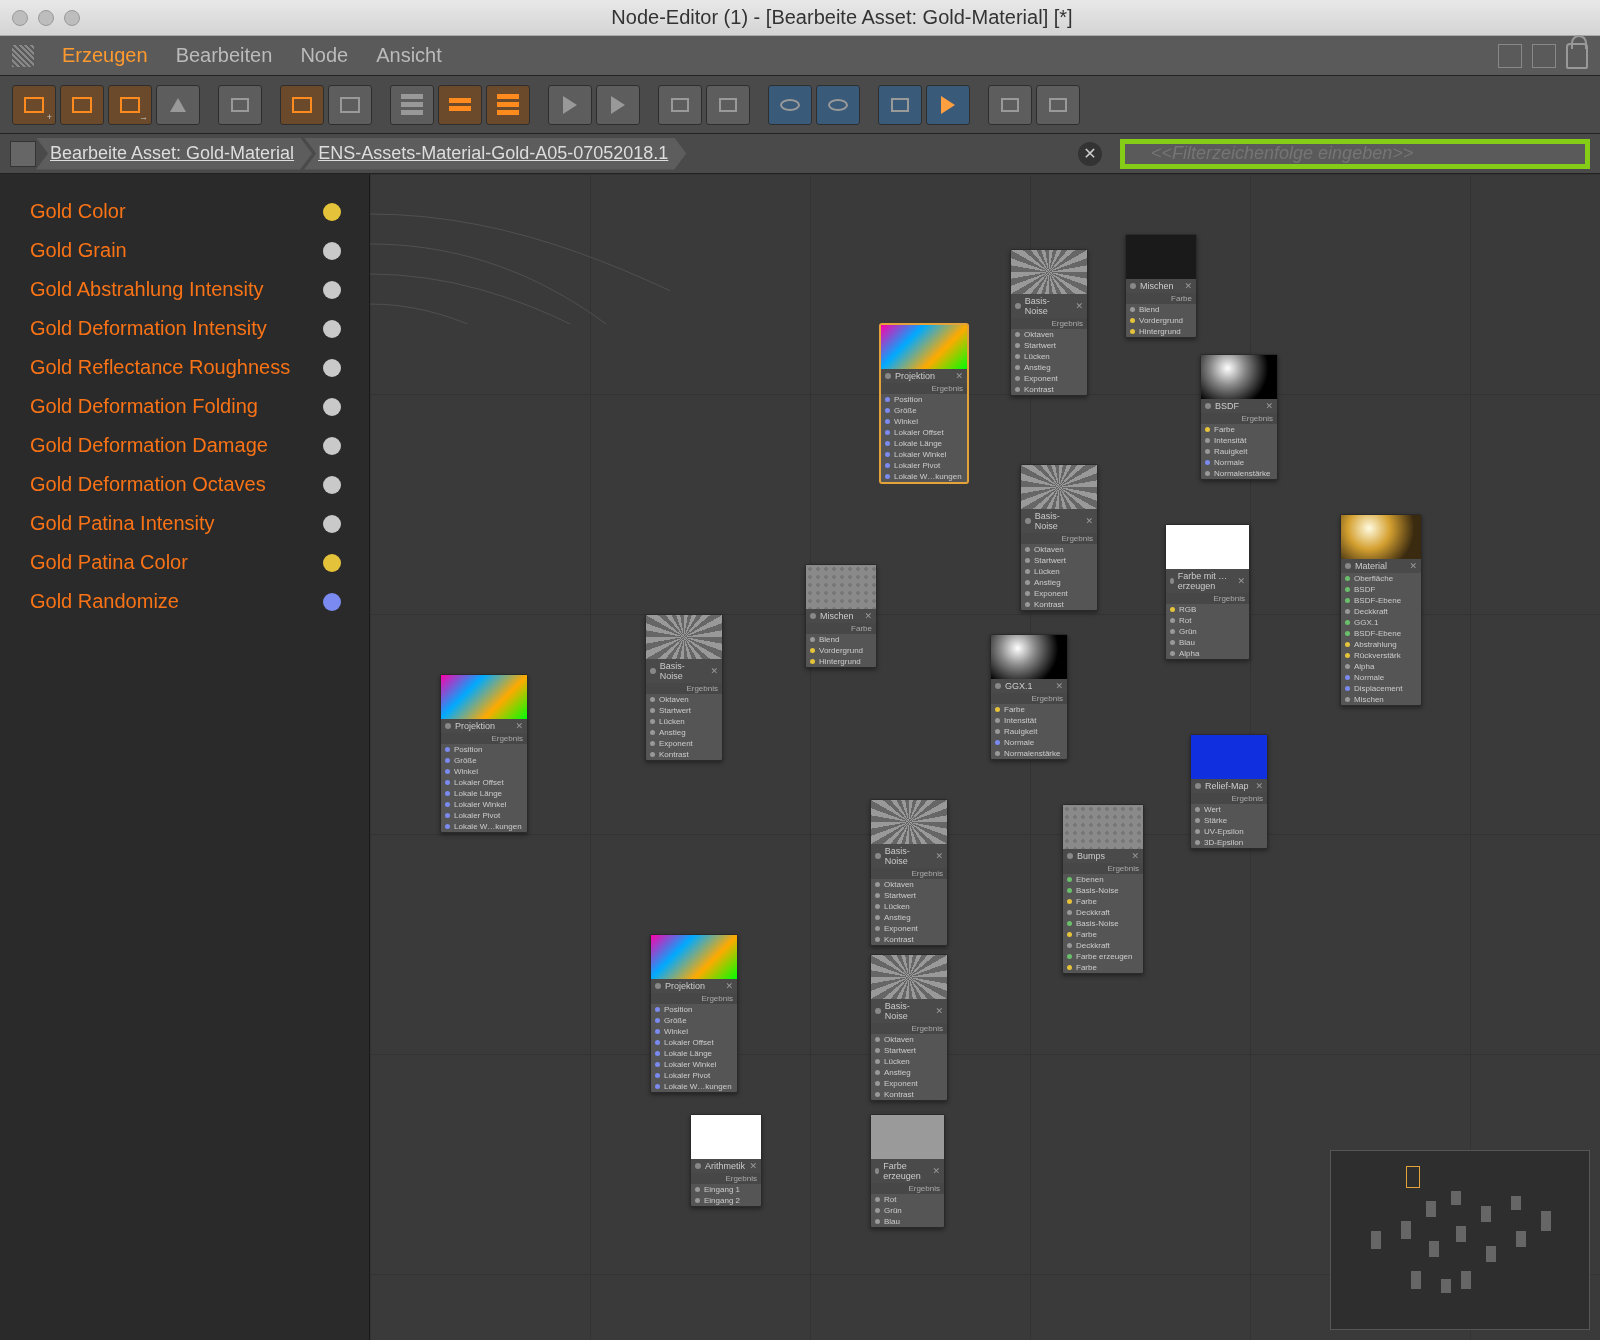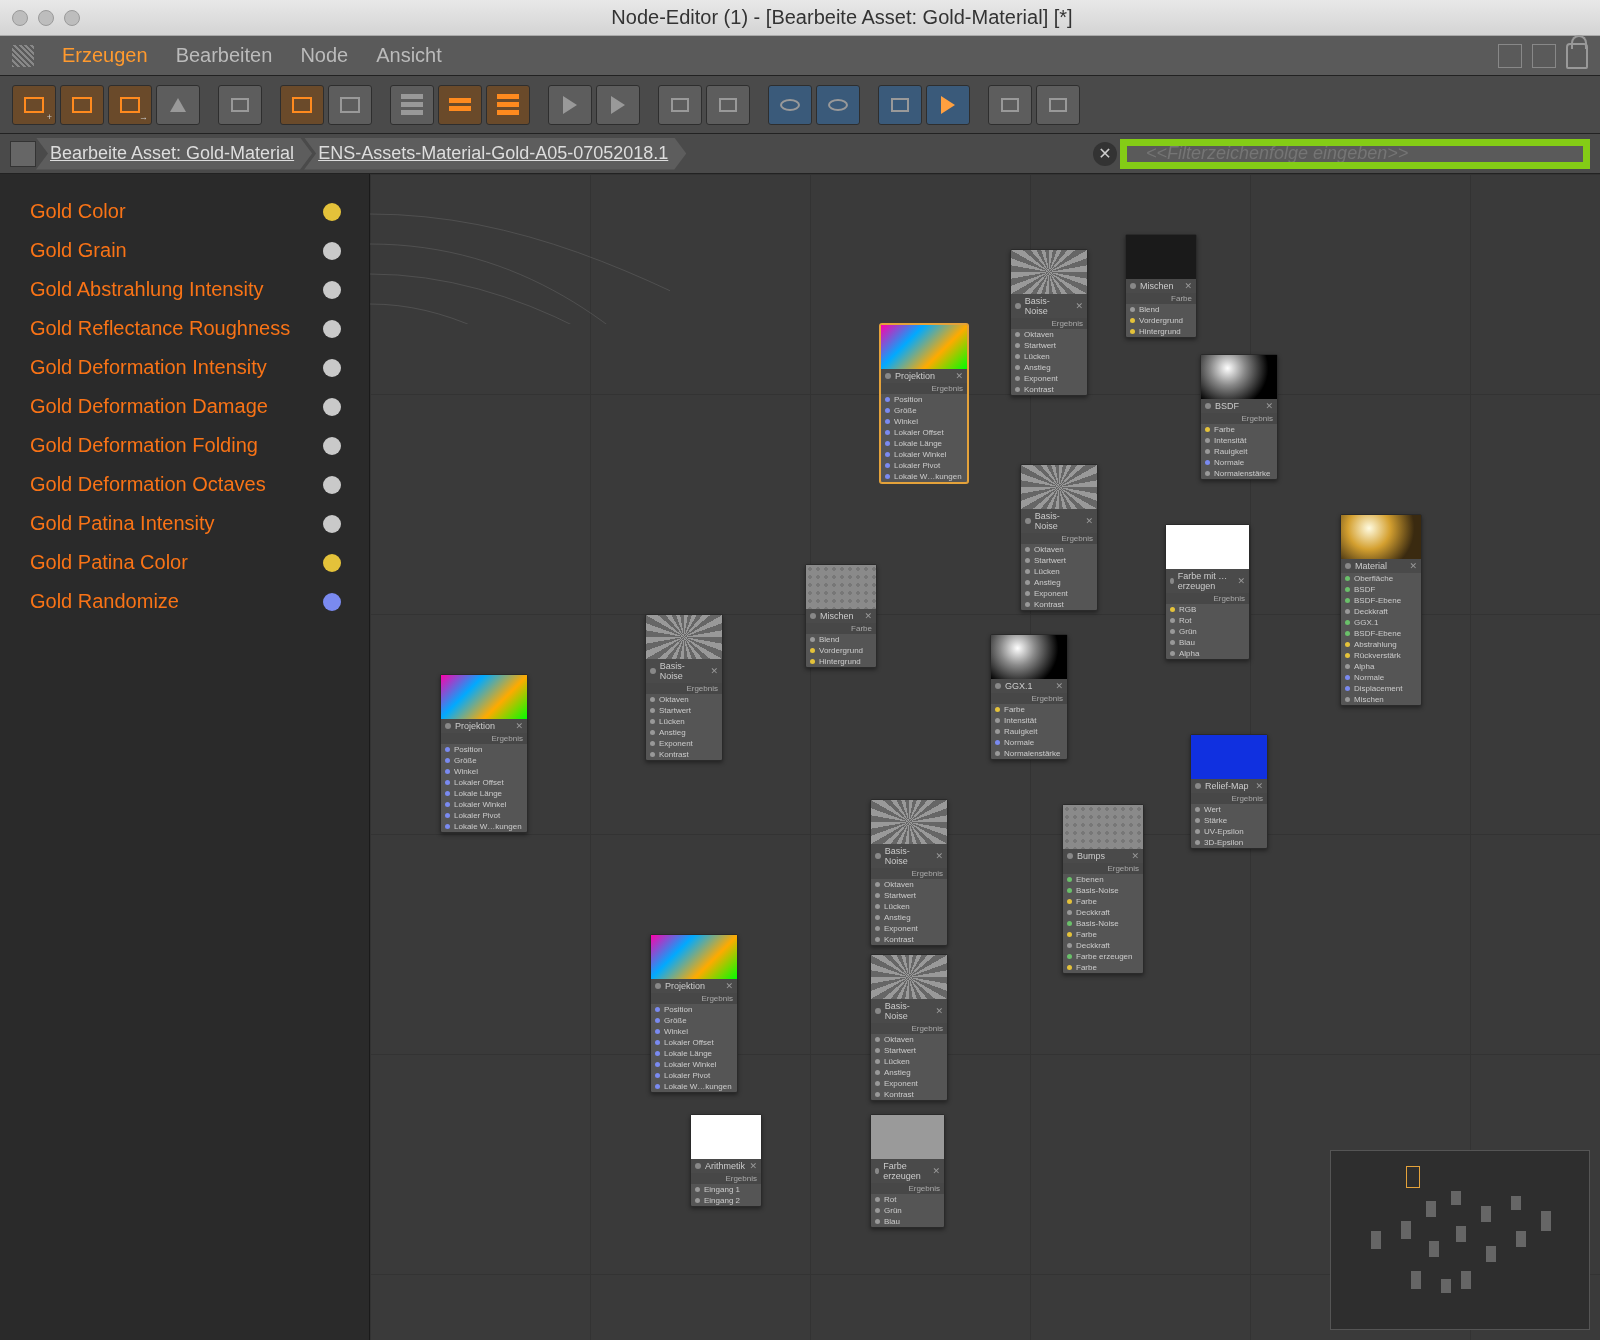--- a/index.html
+++ b/index.html
@@ -96,28 +96,28 @@
     display:flex;align-items:center;
     padding:0 18px 0 14px;
     position:relative;
     clip-path: polygon(0 0, calc(100% - 12px) 0, 100% 50%, calc(100% - 12px) 100%, 0 100%, 12px 50%);
     margin-left:-8px;
     text-decoration:underline;
   }
   .crumb:first-of-type{clip-path: polygon(0 0, calc(100% - 12px) 0, 100% 50%, calc(100% - 12px) 100%, 0 100%); margin-left:0;}
   .breadrow .closex { margin-left:auto; width:24px;height:24px;border-radius:50%;background:#333;color:#ccc;display:flex;align-items:center;justify-content:center;font-size:16px;}
   .breadrow .filter {
-    margin-left:3px;
+    margin-left:18px;
     flex:0 0 470px;
     height:30px;
     background:#5a5a5a;
-    border:7px solid #84cc16;
+    border:5px solid #84cc16;
     color:#bbb;
     font-size:18px;
-    padding:0 19px;
+    padding:0 26px;
     font-style:italic;
   }
 
   
   .main { display:flex; height: calc(1340px - 36px - 40px - 58px - 40px); }
   .sidebar {
     width: 370px;
     background:#2a2a2a;
     padding: 18px 0 0 30px;
     border-right:1px solid #1a1a1a;
@@ -322,33 +322,33 @@
       </div>
     <div class="side-item">
         <span>Gold Grain</span>
         <span class="swatch"></span>
       </div>
     <div class="side-item">
         <span>Gold Abstrahlung Intensity</span>
         <span class="swatch"></span>
       </div>
     <div class="side-item">
+        <span>Gold Deformation Intensity</span>
+        <span class="swatch"></span>
+      </div>
+    <div class="side-item">
         <span>Gold Reflectance Roughness</span>
         <span class="swatch"></span>
       </div>
     <div class="side-item">
-        <span>Gold Deformation Intensity</span>
+        <span>Gold Deformation Folding</span>
         <span class="swatch"></span>
       </div>
     <div class="side-item">
         <span>Gold Deformation Damage</span>
-        <span class="swatch"></span>
-      </div>
-    <div class="side-item">
-        <span>Gold Deformation Folding</span>
         <span class="swatch"></span>
       </div>
     <div class="side-item">
         <span>Gold Deformation Octaves</span>
         <span class="swatch"></span>
       </div>
     <div class="side-item">
         <span>Gold Patina Intensity</span>
         <span class="swatch"></span>
       </div>

